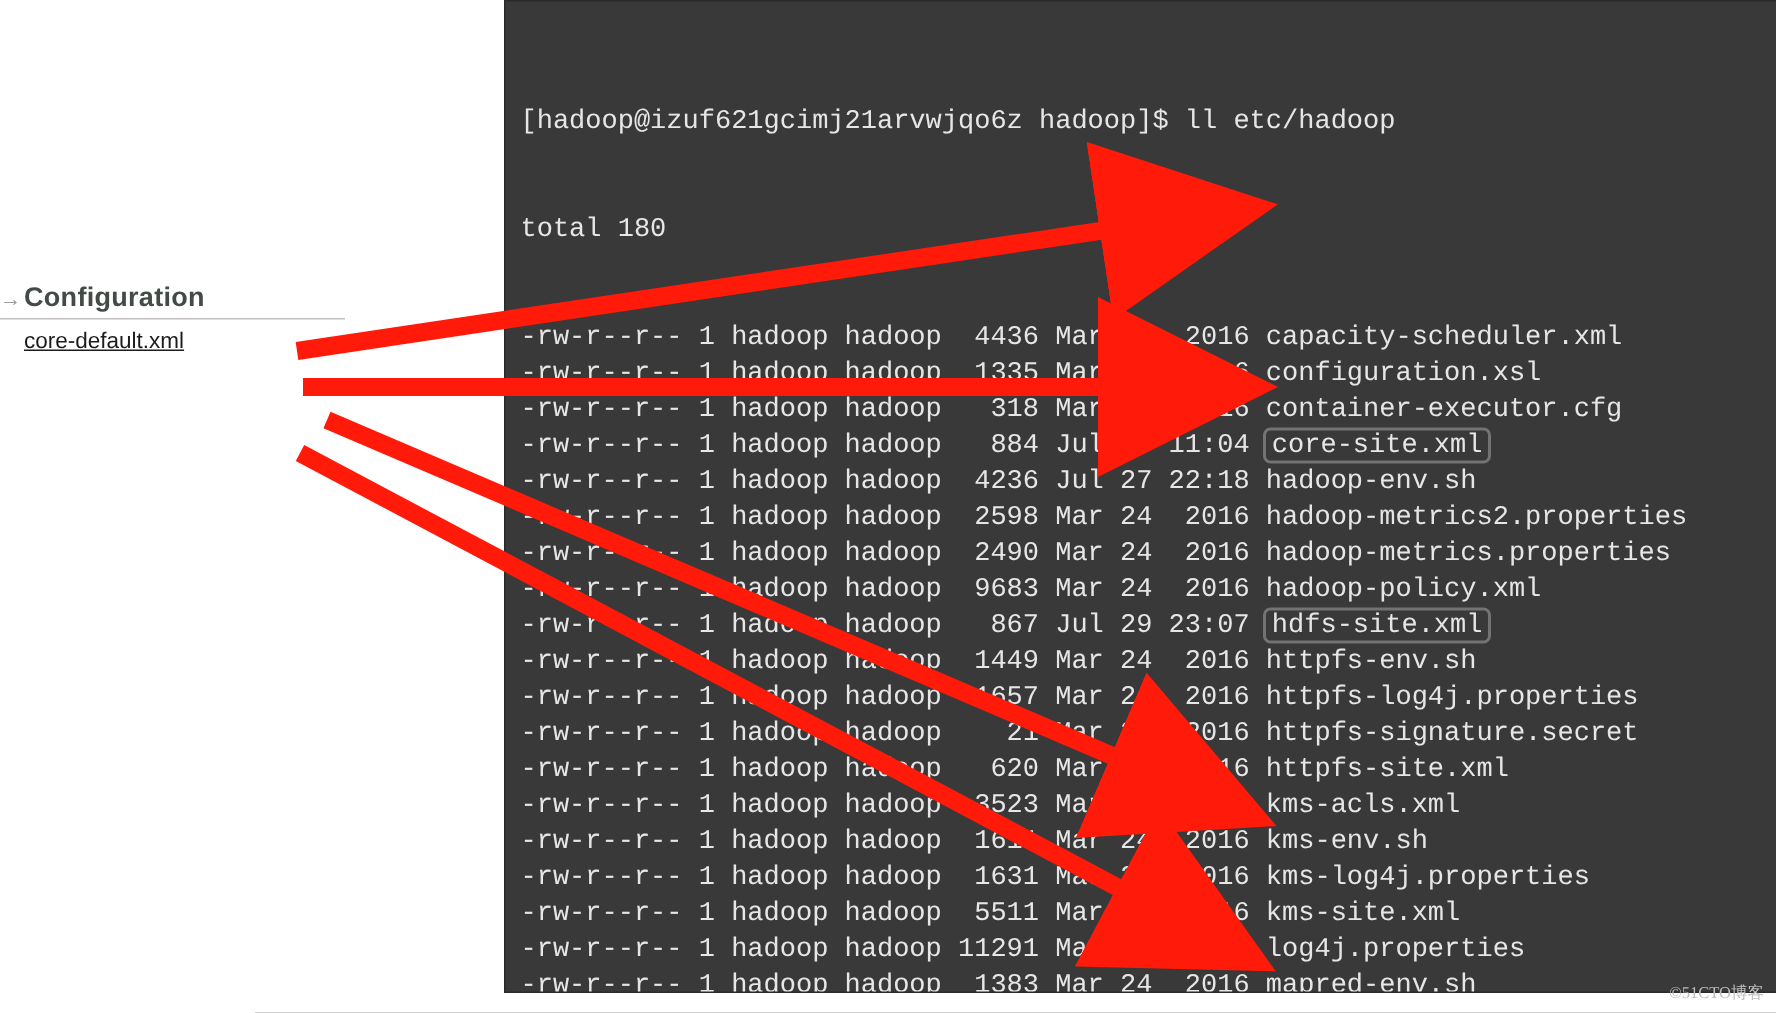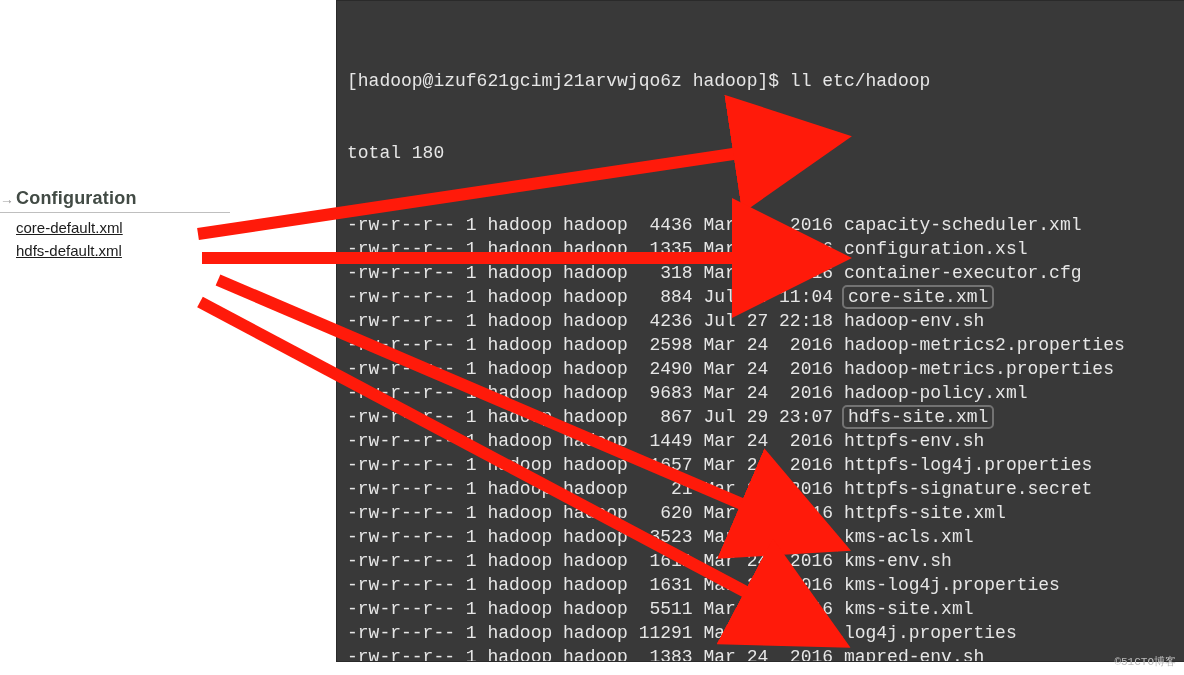--- a/index.html
+++ b/index.html
@@ -74,36 +74,35 @@
     width: 1184px; height: 675px;
     pointer-events: none;
   }
 
   .watermark {
     position: absolute;
     right: 8px;
     bottom: 6px;
     font-size: 11px;
     color: #bdbdbd;
-    font-family: Liberation Mono, monospace;
+    font-family: Liberation Serif, serif;
   }
 </style>
 </head>
 <body>
 
 <div class="wrap">
 
   <div class="sidebar">
     <div class="hdr-row">
       <span class="arrow">→</span>
       <span class="hdr">Configuration</span>
     </div>
     <div class="items" id="sidebar-items">
         <div>core-default.xml</div>
-        <div>hdfs-default.xml</div>
       </div>
   </div>
 
   <div class="term">
     <div class="row">[hadoop@izuf621gcimj21arvwjqo6z hadoop]$ ll etc/hadoop</div>
     <div class="row">total 180</div>
     <div id="term-rows"><div class="row"><span>-rw-r--r-- 1 hadoop hadoop  4436 Mar 24  2016 </span><span>capacity-scheduler.xml</span></div><div class="row"><span>-rw-r--r-- 1 hadoop hadoop  1335 Mar 24  2016 </span><span>configuration.xsl</span></div><div class="row"><span>-rw-r--r-- 1 hadoop hadoop   318 Mar 24  2016 </span><span>container-executor.cfg</span></div><div class="row"><span>-rw-r--r-- 1 hadoop hadoop   884 Jul 29 11:04 </span><span class="hl">core-site.xml</span></div><div class="row"><span>-rw-r--r-- 1 hadoop hadoop  4236 Jul 27 22:18 </span><span>hadoop-env.sh</span></div><div class="row"><span>-rw-r--r-- 1 hadoop hadoop  2598 Mar 24  2016 </span><span>hadoop-metrics2.properties</span></div><div class="row"><span>-rw-r--r-- 1 hadoop hadoop  2490 Mar 24  2016 </span><span>hadoop-metrics.properties</span></div><div class="row"><span>-rw-r--r-- 1 hadoop hadoop  9683 Mar 24  2016 </span><span>hadoop-policy.xml</span></div><div class="row"><span>-rw-r--r-- 1 hadoop hadoop   867 Jul 29 23:07 </span><span class="hl">hdfs-site.xml</span></div><div class="row"><span>-rw-r--r-- 1 hadoop hadoop  1449 Mar 24  2016 </span><span>httpfs-env.sh</span></div><div class="row"><span>-rw-r--r-- 1 hadoop hadoop  1657 Mar 24  2016 </span><span>httpfs-log4j.properties</span></div><div class="row"><span>-rw-r--r-- 1 hadoop hadoop    21 Mar 24  2016 </span><span>httpfs-signature.secret</span></div><div class="row"><span>-rw-r--r-- 1 hadoop hadoop   620 Mar 24  2016 </span><span>httpfs-site.xml</span></div><div class="row"><span>-rw-r--r-- 1 hadoop hadoop  3523 Mar 24  2016 </span><span>kms-acls.xml</span></div><div class="row"><span>-rw-r--r-- 1 hadoop hadoop  1611 Mar 24  2016 </span><span>kms-env.sh</span></div><div class="row"><span>-rw-r--r-- 1 hadoop hadoop  1631 Mar 24  2016 </span><span>kms-log4j.properties</span></div><div class="row"><span>-rw-r--r-- 1 hadoop hadoop  5511 Mar 24  2016 </span><span>kms-site.xml</span></div><div class="row"><span>-rw-r--r-- 1 hadoop hadoop 11291 Mar 24  2016 </span><span>log4j.properties</span></div><div class="row"><span>-rw-r--r-- 1 hadoop hadoop  1383 Mar 24  2016 </span><span>mapred-env.sh</span></div><div class="row"><span>-rw-r--r-- 1 hadoop hadoop  4113 Mar 24  2016 </span><span>mapred-queues.xml.template</span></div></div>
   </div>
 
   <svg class="arrows" id="arrow-svg">

